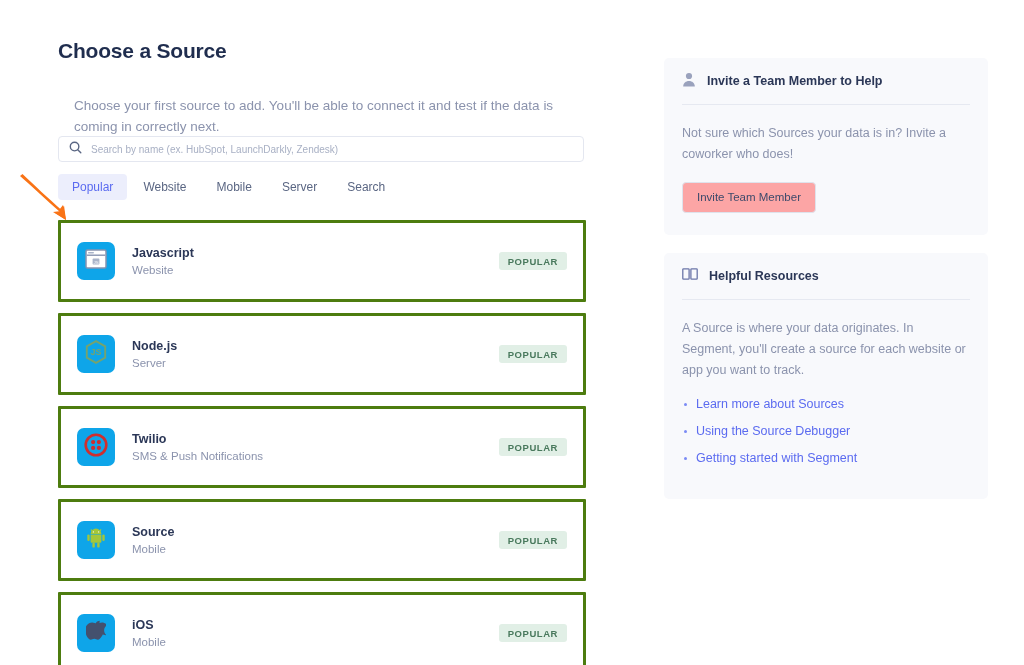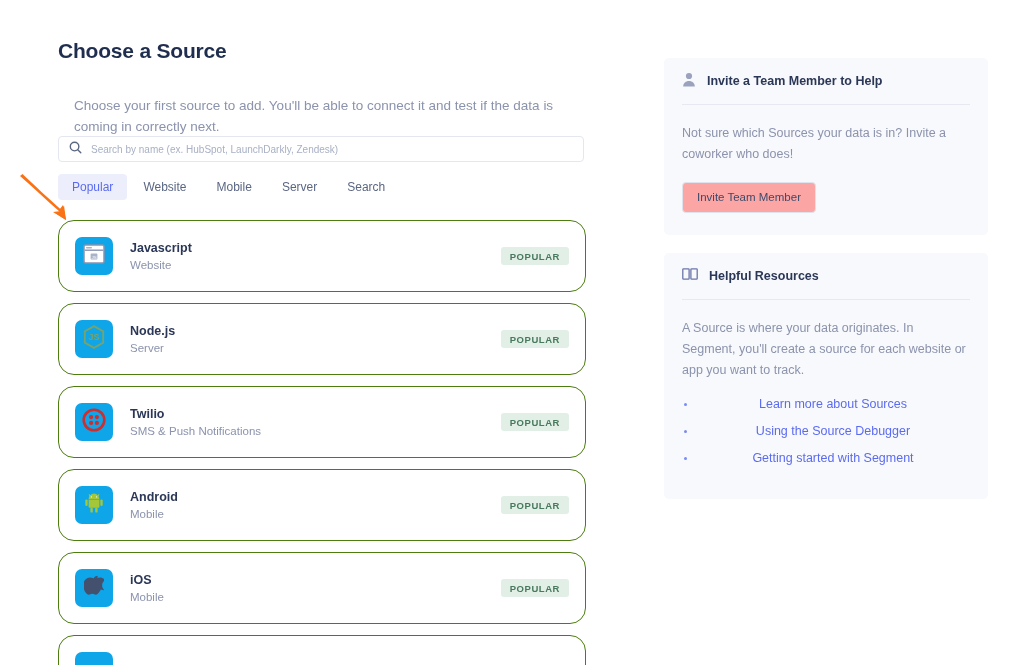--- a/index.html
+++ b/index.html
@@ -95,25 +95,25 @@
   .source-list {
     position: absolute;
     left: 58px; top: 220px;
     width: 528px;
   }
   .source-card {
     position: relative;
     display: flex;
     align-items: center;
     width: 528px;
-    height: 72px;
+    height: 82px;
     margin-bottom: 11px;
     background: #ffffff;
-    border: 1px solid #4d7c0f;
-    border-radius: 16px;
+    border: 3px solid #4d7c0f;
+    border-radius: 1px;
     cursor: pointer;
   }
   .src-icon-box {
     flex: 0 0 auto;
     width: 38px; height: 38px;
     margin-left: 16px;
     border-radius: 7px;
     background: #0ea5e9;
     display: flex;
     align-items: center;
@@ -195,21 +195,20 @@
     list-style: none;
     margin: 15px 0 0 0;
     padding: 0;
   }
   .res-links li {
     position: relative;
     padding-left: 14px;
     margin-bottom: 10px;
     font-size: 12.5px;
     line-height: 17px;
-    text-align: center;
   }
   .res-links li::before {
     content: "";
     position: absolute;
     left: 2px; top: 7px;
     width: 3px; height: 3px;
     border-radius: 50%;
     background: #7b8bf5;
   }
   .res-links a {
@@ -324,21 +323,21 @@
               <rect x="12.2" y="15.5" width="2.4" height="5.1" rx="1.2"></rect>
               <rect x="6.2" y="2.0" width="1.1" height="3.2" rx="0.55" transform="rotate(-30 6.75 3.6)"></rect>
               <rect x="14.7" y="2.0" width="1.1" height="3.2" rx="0.55" transform="rotate(30 15.25 3.6)"></rect>
             </g>
             <circle cx="8.4" cy="4.9" r="0.62" fill="#f6f7fb"></circle>
             <circle cx="13.6" cy="4.9" r="0.62" fill="#f6f7fb"></circle>
           </svg>
         </span>
       </div>
       <div class="src-text">
-        <div class="src-name">Android</div>
+        <div class="src-name">Source</div>
         <div class="src-cat">Mobile</div>
       </div>
       <span class="badge">POPULAR</span>
     </div>
 
     <div class="source-card">
       <div class="src-icon-box">
         <span>
           <svg width="20" height="23" viewBox="0 0 20 23">
             <g fill="#44516e">

